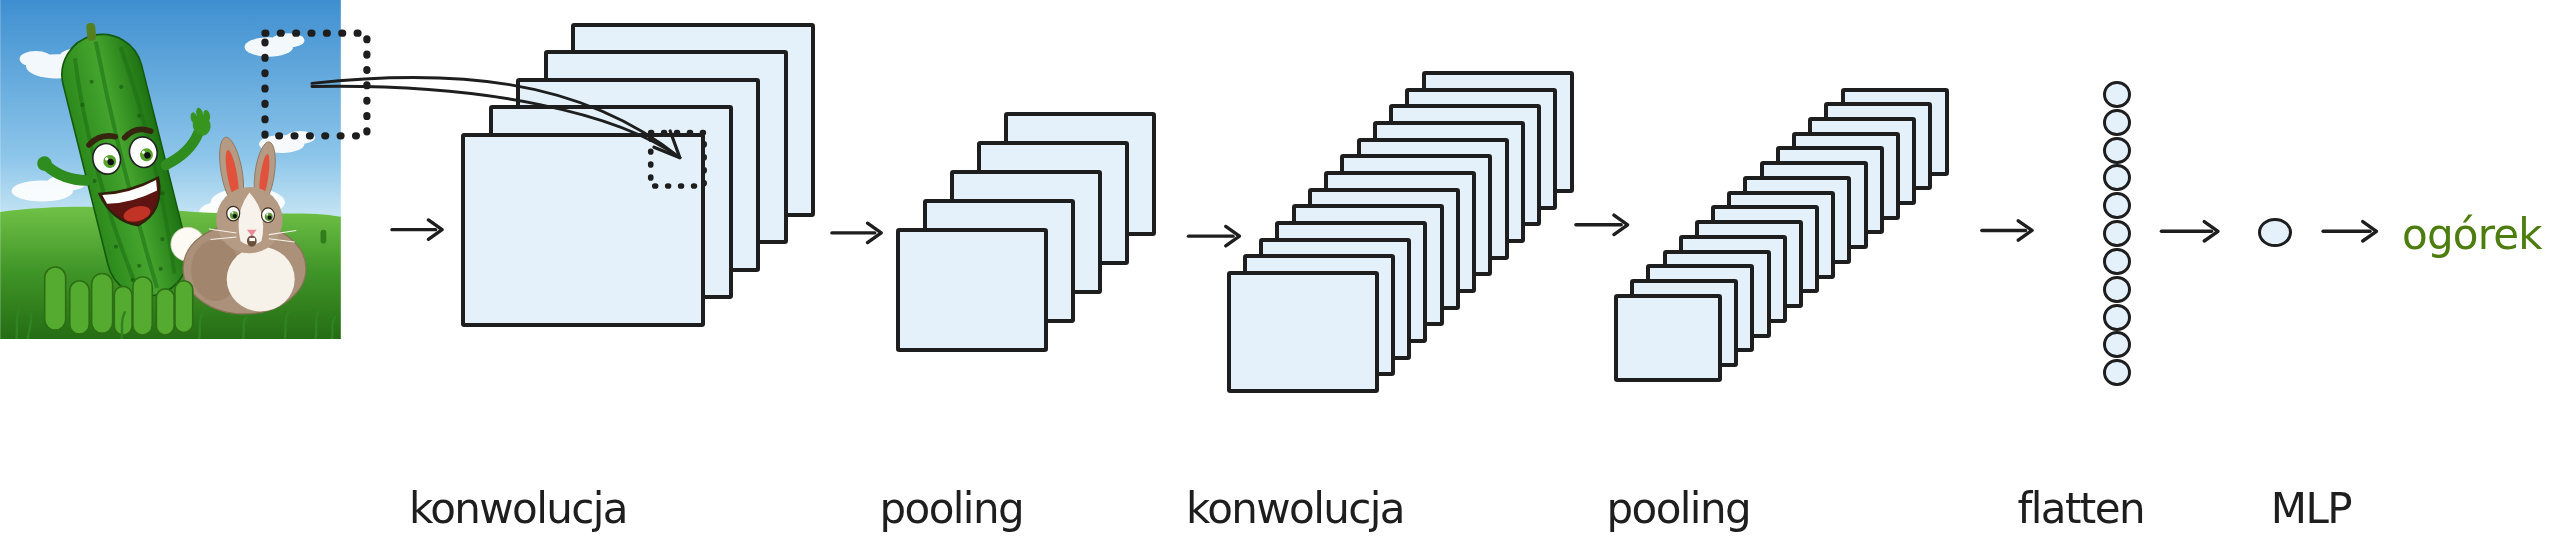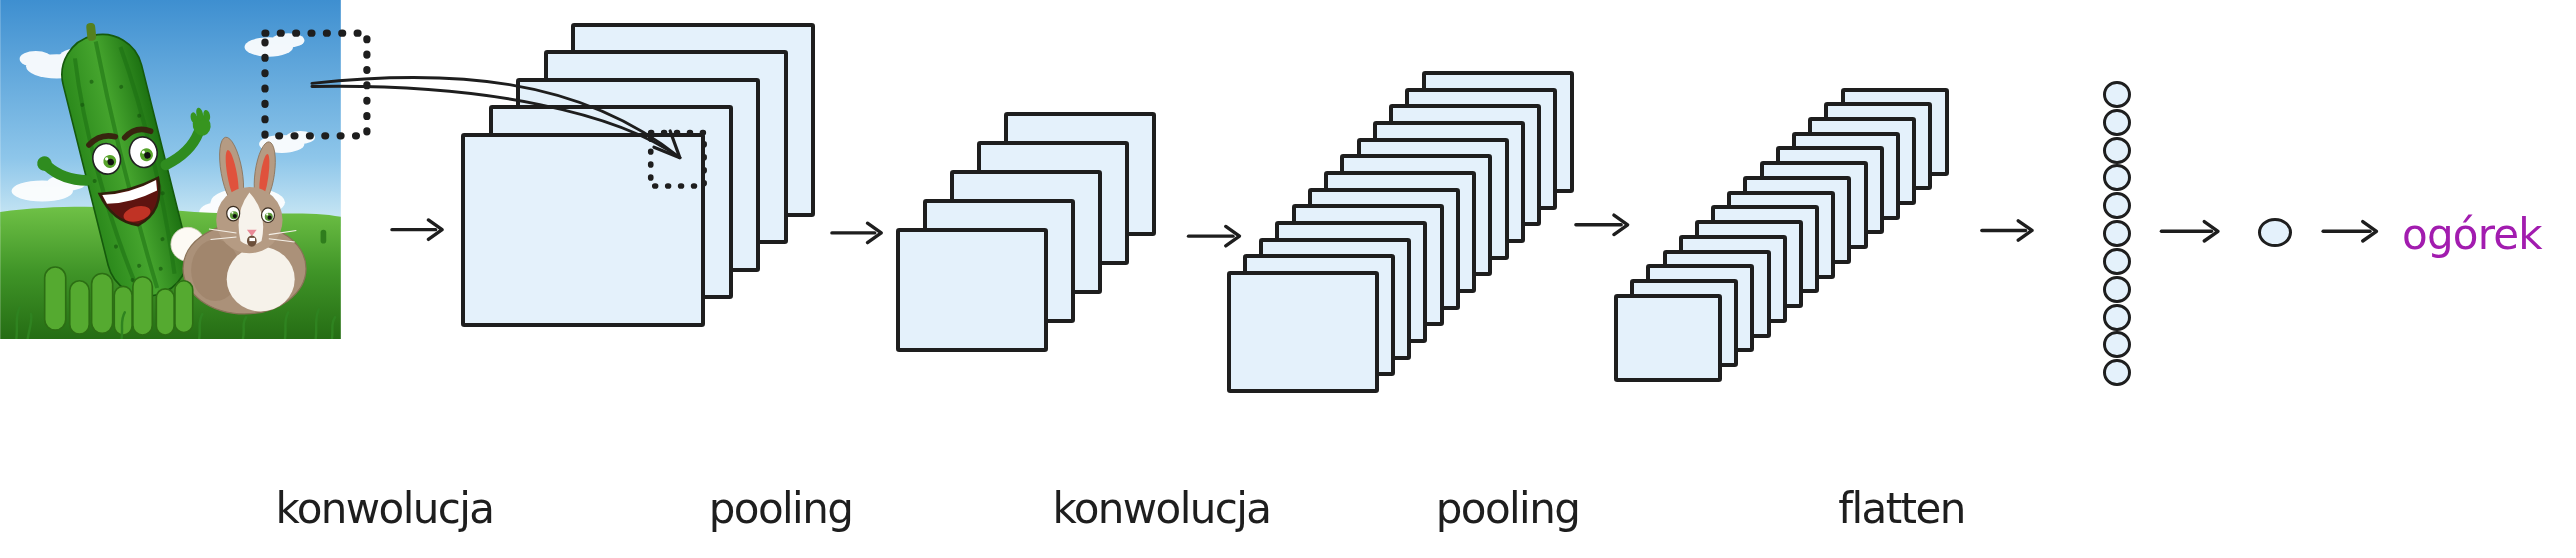--- a/index.html
+++ b/index.html
@@ -1,22 +1,22 @@
 <!DOCTYPE html>
 <html style="font-size:13px"><head>
 <meta charset="utf-8">
 <style>
   html,body{margin:0;padding:0;background:#ffffff;}
   #diagram{position:relative;width:2576px;height:558px;background:#ffffff;overflow:hidden;
            font-family:"DejaVu Sans",sans-serif;}
   .layer{position:absolute;background:#e4f1fb;border:4px solid #1e1e1e;border-radius:3.2px;box-sizing:border-box;z-index:1;}
   .neuron{position:absolute;background:#e4f1fb;border:3.2px solid #1e1e1e;border-radius:50%;box-sizing:border-box;z-index:1;}
-  .op-label{position:absolute;width:485px;text-align:center;color:#1e1e1e;font-size:42px;
+  .op-label{position:absolute;width:485px;text-align:right;color:#1e1e1e;font-size:42px;
             letter-spacing:-1.6px;white-space:nowrap;z-index:2;}
-  #output-word{position:absolute;color:#a21caf;font-size:42px;letter-spacing:-0.8px;white-space:nowrap;z-index:2;}
+  #output-word{position:absolute;color:#4d7c0f;font-size:42px;letter-spacing:-0.8px;white-space:nowrap;z-index:2;}
   #photo-svg{position:absolute;z-index:0;}
   #overlay{position:absolute;left:0;top:0;z-index:5;pointer-events:none;}
   .stroke{stroke:#1e1e1e;fill:none;stroke-linecap:round;stroke-linejoin:round;}
 </style>
 </head>
 <body>
 
 <div id="diagram">
 
   <svg id="photo-svg" width="341" height="339" viewBox="0 0 421 419">
@@ -227,14 +227,15 @@
     <div class="neuron" style="left: 2103px; top: 276px; width: 27.5px; height: 27px;"></div>
     <div class="neuron" style="left: 2103px; top: 304px; width: 27.5px; height: 27px;"></div>
     <div class="neuron" style="left: 2103px; top: 331px; width: 27.5px; height: 27px;"></div>
     <div class="neuron" style="left: 2103px; top: 359px; width: 27.5px; height: 27px;"></div>
     <div class="neuron" style="left: 2258px; top: 218px; width: 34px; height: 29px;"></div>
     <div class="op-label" style="left: 142px; top: 484px;">konwolucja</div>
     <div class="op-label" style="left: 538px; top: 484px;">pooling</div>
     <div class="op-label" style="left: 919px; top: 484px;">konwolucja</div>
     <div class="op-label" style="left: 1265px; top: 484px;">pooling</div>
     <div class="op-label" style="left: 1659px; top: 484px;">flatten</div>
+    <div class="op-label" style="left: 1866px; top: 484px;">MLP</div>
   </div>
 
 
 </body></html>

